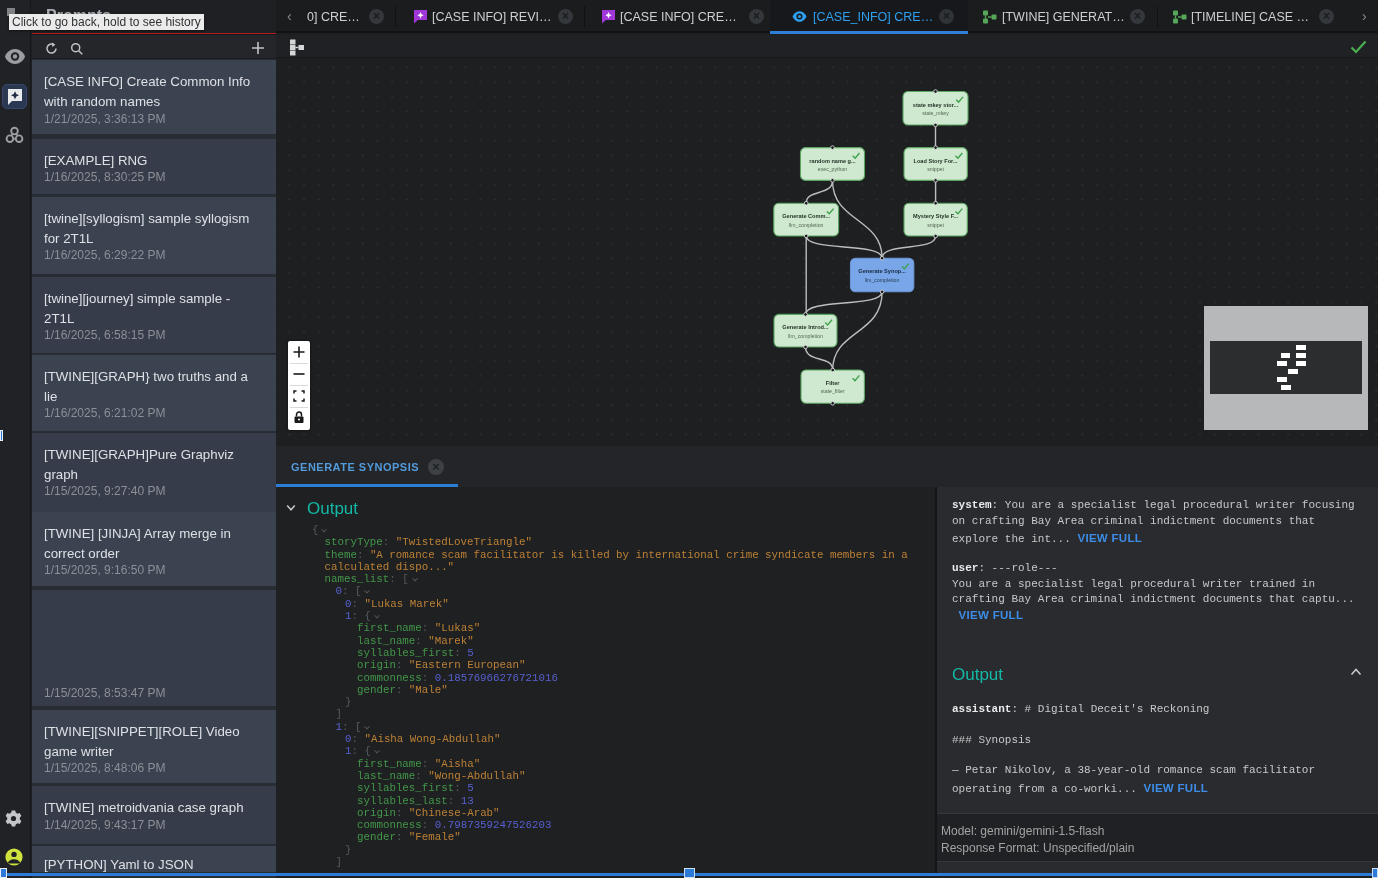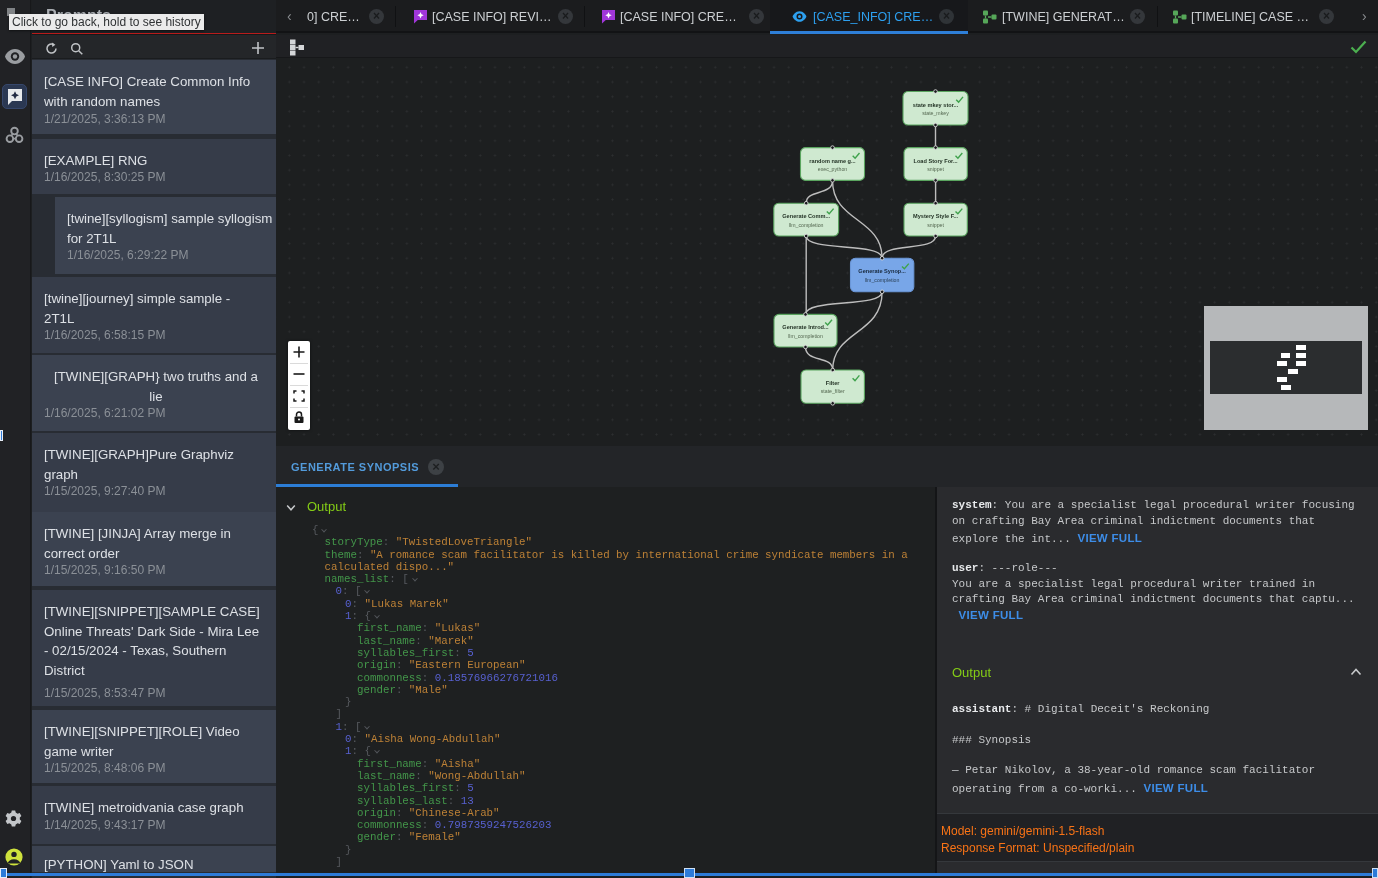--- a/index.html
+++ b/index.html
@@ -44,35 +44,35 @@
   
   #btabs { position:absolute; left:276px; top:446px; width:1102px; height:41px; background:#232528; }
   #btabs .name { position:absolute; left:15px; top:15px; font-size:11px; font-weight:bold; letter-spacing:.5px; color:#539bdb; }
   #btabs .bclose { position:absolute; left:152px; top:13px; width:16px; height:16px; border-radius:50%; background:#3d4145; }
   #btabs .bclose:before { content:"\00d7"; position:absolute; left:0; top:0; width:16px; height:16px; line-height:15px; text-align:center; color:#1d1f21; font-size:13px; font-weight:bold; }
   #bline { position:absolute; left:276px; top:484px; width:182px; height:3px; background:#2c7dd6; }
   #jsonpane { position:absolute; left:276px; top:487px; width:659px; height:386px; background:#1e2021; overflow:hidden; }
   #rightpane { position:absolute; left:937px; top:487px; width:441px; height:386px; background:#2a2b2e; overflow:hidden; }
   #pdiv { position:absolute; left:935px; top:487px; width:2px; height:386px; background:#141517; }
   
-  .outrow { font-size:13px; color:#84cc16;text-align:right; }
+  .outrow { font-size:17px; color:#14b8a6;text-align:right; }
   
   #json { position:absolute; left:312px; top:524px; font-family:"Liberation Mono",monospace; font-size:10.8px; line-height:12.29px; white-space:nowrap; }
   #json .p { color:#56595e; }
   #json .k { color:#43964a; }
   #json .s { color:#bd8136; }
   #json .n { color:#5760d0; }
   .chev { display:inline-block; width:4px; height:4px; border-right:1.2px solid #53565b; border-bottom:1.2px solid #53565b; transform:rotate(45deg) translate(-1px,-1px); margin-left:4px; }
   
   .mono { font-family:"Liberation Mono",monospace; font-size:11px; line-height:16.4px; color:#c6c8ca; white-space:pre-wrap; }
   .mono b { color:#e8eaec; }
   .vf { font-family:"Liberation Sans",sans-serif; font-size:11.5px; font-weight:bold; color:#3d8de8; letter-spacing:.3px; }
   
   #modelbox { position:absolute; left:937px; top:813px; width:441px; height:49px; background:#202124; border-top:1px solid #35383c; border-bottom:1px solid #35383c; }
-  #modelbox div { position:absolute; left:4px; font-size:12px; color:#f97316; }
+  #modelbox div { position:absolute; left:4px; font-size:12px; color:#a3a3a3; }
   
   #bluebar { position:absolute; left:0px; top:873px; width:1378px; height:3px; background:#2d7bd8; }
   #bluehandle { position:absolute; left:684px; top:868px; width:11px; height:10px; background:#2d7bd8; border:1px solid #cfe0f4; }
   #bluehandle2 { position:absolute; left:1372px; top:868px; width:6px; height:10px; background:#2d7bd8; border:1px solid #cfe0f4; }
   #lefthandle { position:absolute; left:0px; top:430px; width:3px; height:11px; background:#2d7bd8; border:1px solid #e8eef8; }
   svg text { font-family:"Liberation Sans",sans-serif; }
   svg { display:block; }
 </style>
 </head>
 <body>
@@ -135,42 +135,41 @@
   <div id="items">
       <div class="abs" style="left:0;top:59px;width:244px;height:819px;background:#282c33;"></div>
     <div class="item" style="top:60px;height:74px;">
         <div class="t">[CASE INFO] Create Common Info<br>with random names</div>
         <div class="d" style="top:52px;">1/21/2025, 3:36:13 PM</div>
       </div>
     <div class="item alt" style="top:139px;height:55px;">
         <div class="t">[EXAMPLE] RNG</div>
         <div class="d" style="top:31px;">1/16/2025, 8:30:25 PM</div>
       </div>
-    <div class="item" style="top:197px;height:77px;margin-left:23px;">
+    <div class="item" style="top:197px;height:77px;">
         <div class="t">[twine][syllogism] sample syllogism<br>for 2T1L</div>
         <div class="d" style="top:51px;">1/16/2025, 6:29:22 PM</div>
       </div>
     <div class="item alt" style="top:277px;height:76px;">
         <div class="t">[twine][journey] simple sample -<br>2T1L</div>
         <div class="d" style="top:51px;">1/16/2025, 6:58:15 PM</div>
       </div>
-    <div class="item" style="top:355px;height:76px;text-align:center;">
+    <div class="item" style="top:355px;height:76px;">
         <div class="t">[TWINE][GRAPH} two truths and a<br>lie</div>
         <div class="d" style="top:51px;">1/16/2025, 6:21:02 PM</div>
       </div>
     <div class="item alt" style="top:433px;height:88px;">
         <div class="t">[TWINE][GRAPH]Pure Graphviz<br>graph</div>
         <div class="d" style="top:51px;">1/15/2025, 9:27:40 PM</div>
       </div>
     <div class="item" style="top:512px;height:74px;">
         <div class="t">[TWINE] [JINJA] Array merge in<br>correct order</div>
         <div class="d" style="top:51px;">1/15/2025, 9:16:50 PM</div>
       </div>
     <div class="item alt" style="top:590px;height:116px;">
-        <div class="t">[TWINE][SNIPPET][SAMPLE CASE]<br>Online Threats' Dark Side - Mira Lee<br>- 02/15/2024 - Texas, Southern<br>District</div>
         <div class="d" style="top:96px;">1/15/2025, 8:53:47 PM</div>
       </div>
     <div class="item" style="top:710px;height:73px;">
         <div class="t">[TWINE][SNIPPET][ROLE] Video<br>game writer</div>
         <div class="d" style="top:51px;">1/15/2025, 8:48:06 PM</div>
       </div>
     <div class="item alt" style="top:786px;height:58px;">
         <div class="t">[TWINE] metroidvania case graph</div>
         <div class="d" style="top:32px;">1/14/2025, 9:43:17 PM</div>
       </div>

